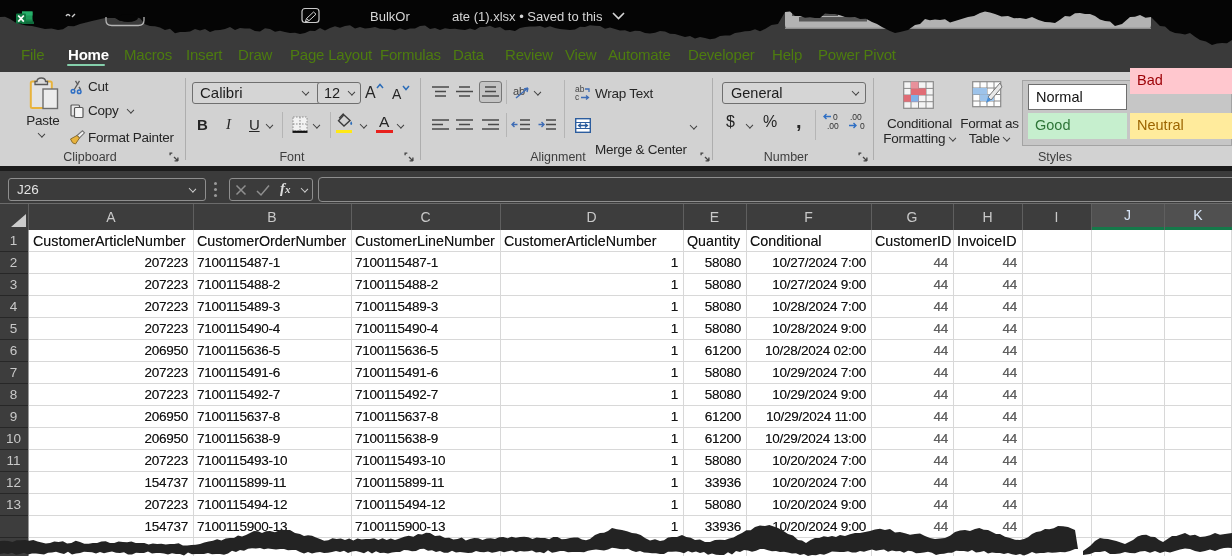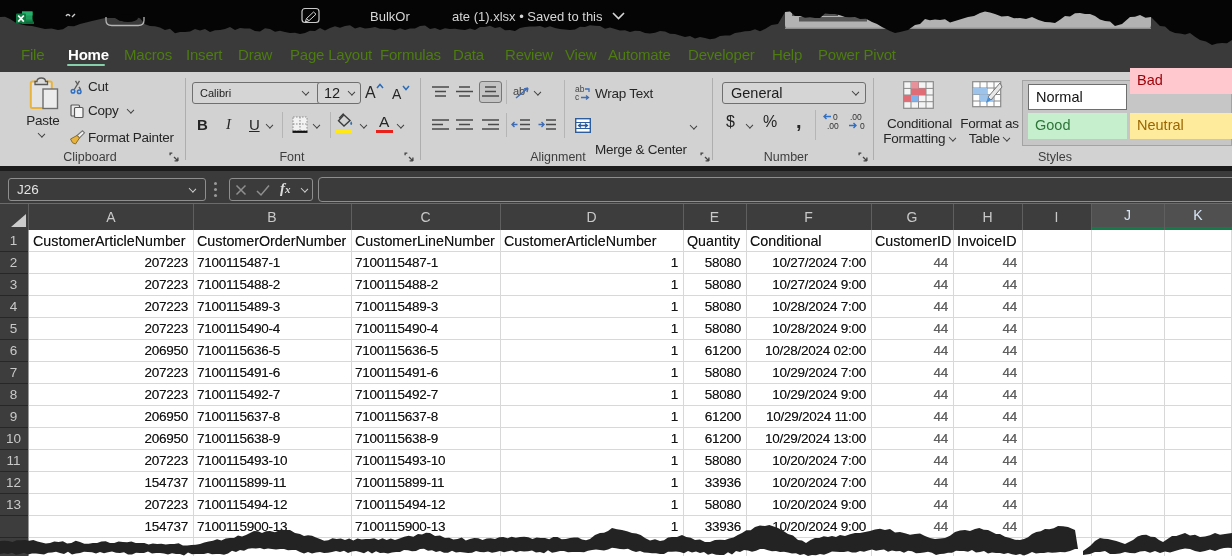--- a/index.html
+++ b/index.html
@@ -85,21 +85,21 @@
     <path d="M8 5.5 L13.5 0.8 L15.5 2.8 L10.5 8 Z" fill="#f5f5f5" stroke="#777" stroke-width="1.1"></path>
     <path d="M1.5 9 L8 5.5 L10.5 8 L6.5 14 q-3.5 0 -5 -5" fill="#e8b33c" stroke="#8a6d30" stroke-width="1"></path>
   </svg>
   <div class="cap" style="left:88px;top:130px;">Format Painter</div>
   <div class="glabel" style="left:40px;top:150px;width:100px;">Clipboard</div>
   <svg class="icon launch" style="left:169px;top:152px;" width="9" height="9" viewBox="0 0 9 9">
     <path d="M1 3 V1 H3 M8 8 L4.5 4.5 M8 8 V5 M8 8 H5" stroke="#444" stroke-width="1.2" fill="none"></path>
   </svg>
   <div class="gsep" style="left:185px;top:78px;"></div>
 
-  <div class="combo" style="left:192px;top:82px;width:134px;height:22px;line-height:20px;padding-left:7px;font-size:11px;">Calibri</div>
+  <div class="combo" style="left:192px;top:82px;width:134px;height:22px;line-height:20px;padding-left:7px;font-size:15px;">Calibri</div>
   <span class="chev" style="left:302px;top:89px;"></span>
   <div class="combo" style="left:317px;top:82px;width:44px;height:22px;line-height:20px;padding-left:6px;font-size:14.5px;">12</div>
   <span class="chev" style="left:348px;top:89px;"></span>
   <div class="cap" style="left:365px;top:84px;font-size:16px;letter-spacing:0;">A</div>
   <svg class="icon" style="left:376px;top:83px;" width="8" height="7" viewBox="0 0 8 7">
     <path d="M1 5 L4 1.5 L7 5" stroke="#2b6cb8" stroke-width="1.5" fill="none"></path>
   </svg>
   <div class="cap" style="left:392px;top:86px;font-size:14px;letter-spacing:0;">A</div>
   <svg class="icon" style="left:402px;top:84px;" width="8" height="7" viewBox="0 0 8 7">
     <path d="M1 2 L4 5.5 L7 2" stroke="#2b6cb8" stroke-width="1.5" fill="none"></path>

